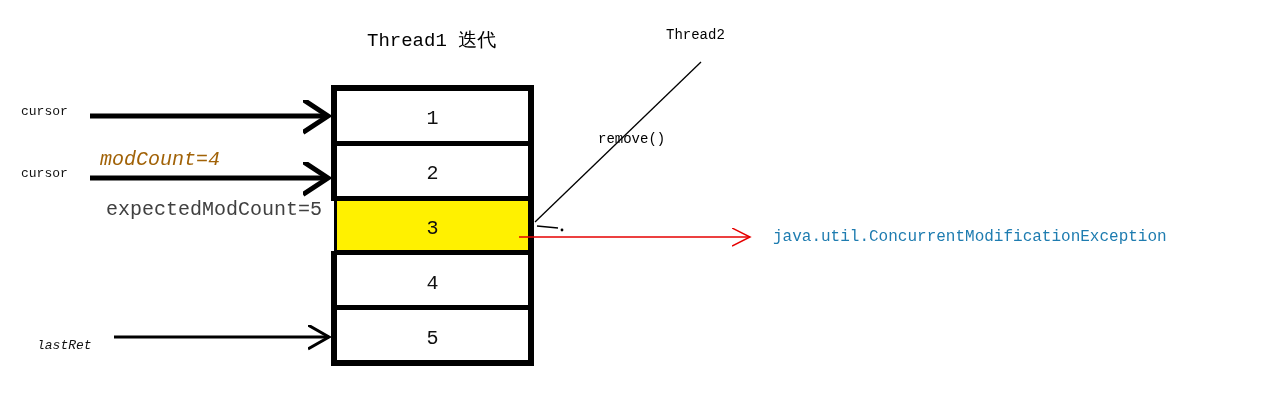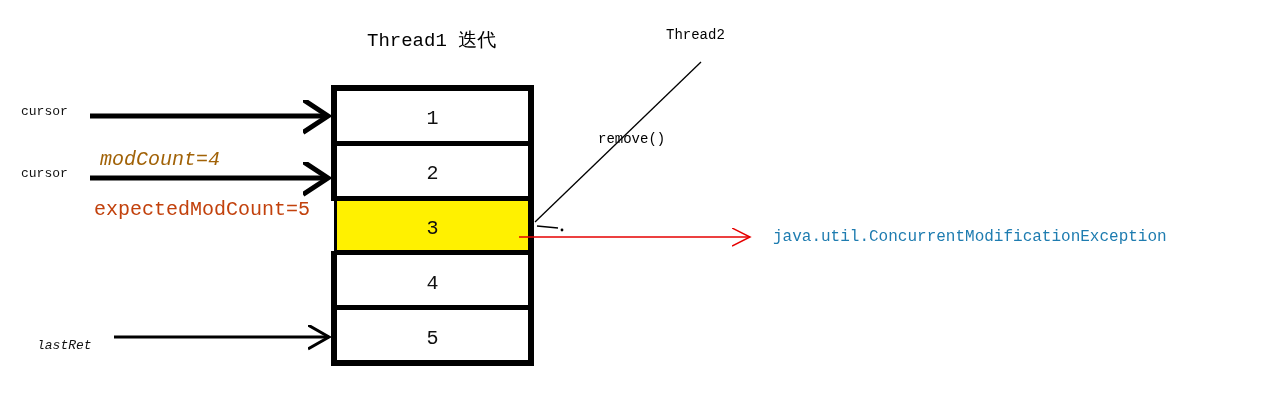--- a/index.html
+++ b/index.html
@@ -49,21 +49,21 @@
 <body>
 
 <div id="canvas">
 
   <div class="lbl" id="thread1-title">Thread1 迭代</div>
   <div class="lbl" id="thread2-title">Thread2</div>
 
   <div class="lbl black-lbl" id="cursor-label-1">cursor</div>
   <div class="lbl black-lbl" id="cursor-label-2">cursor</div>
   <div class="lbl purple-lbl" id="modcount-label" style="color: #a16207; font-style: italic;">modCount=4</div>
-  <div class="lbl purple-lbl" id="expectedmodcount-label" style="color: #c2410c;">expectedModCount=5</div>
+  <div class="lbl purple-lbl" id="expectedmodcount-label" style="color: #404040; margin-left: 12px;">expectedModCount=5</div>
   <div class="lbl black-lbl" id="lastret-label">lastRet</div>
 
   <div class="lbl" id="remove-label">remove()</div>
   <div class="lbl" id="exception-label" style="color: rgb(30, 124, 176);">java.util.ConcurrentModificationException</div>
 
   <div id="stack">
     <div class="cell">1</div>
     <div class="cell">2</div>
     <div class="cell" style="background-color: rgb(255, 241, 0);">3</div>
     <div class="cell">4</div>

